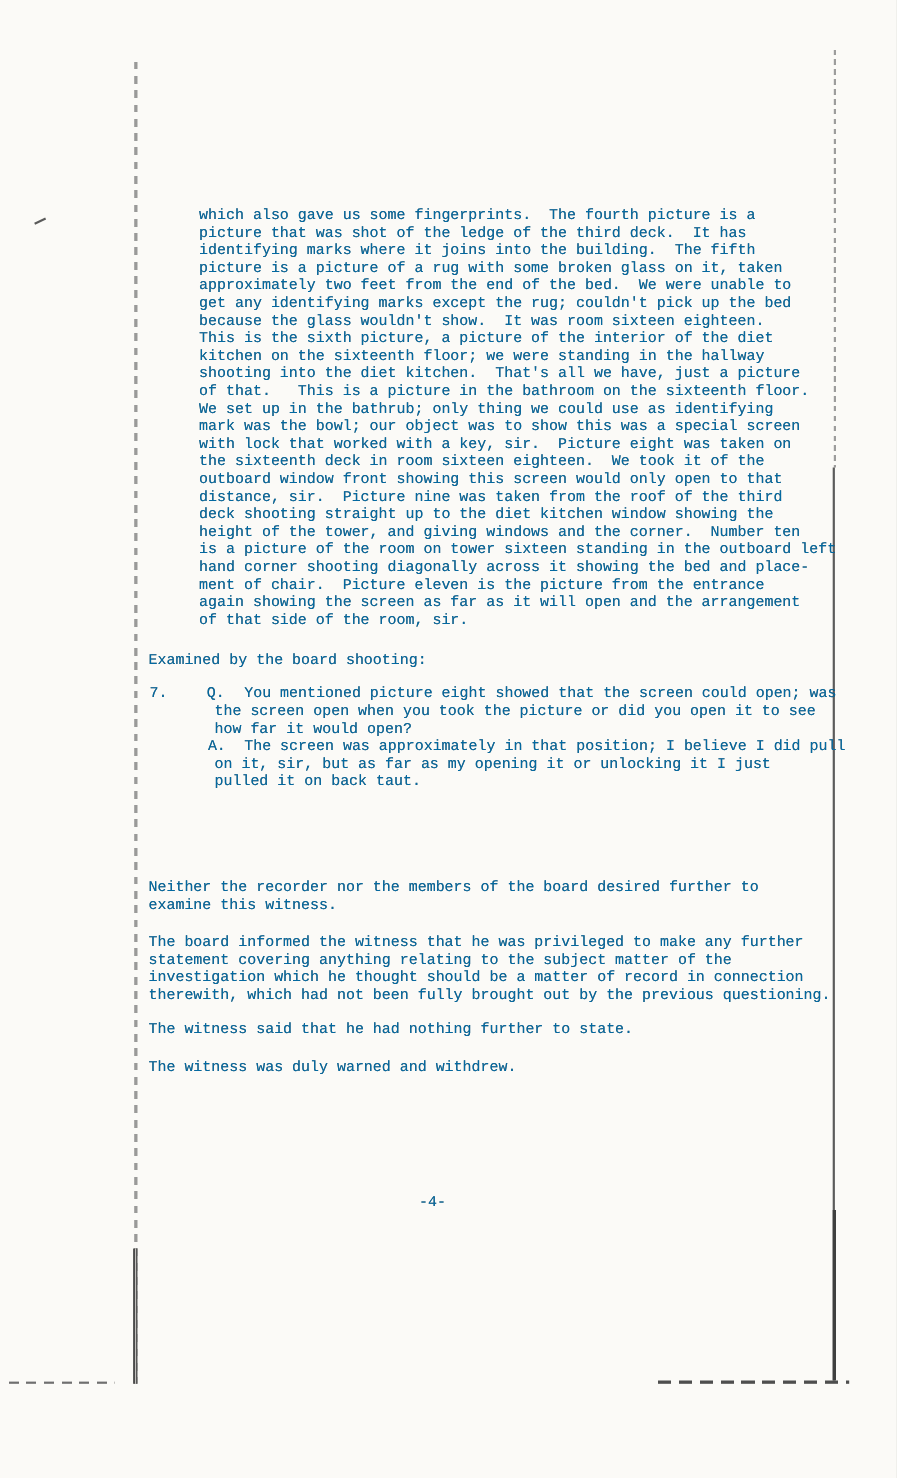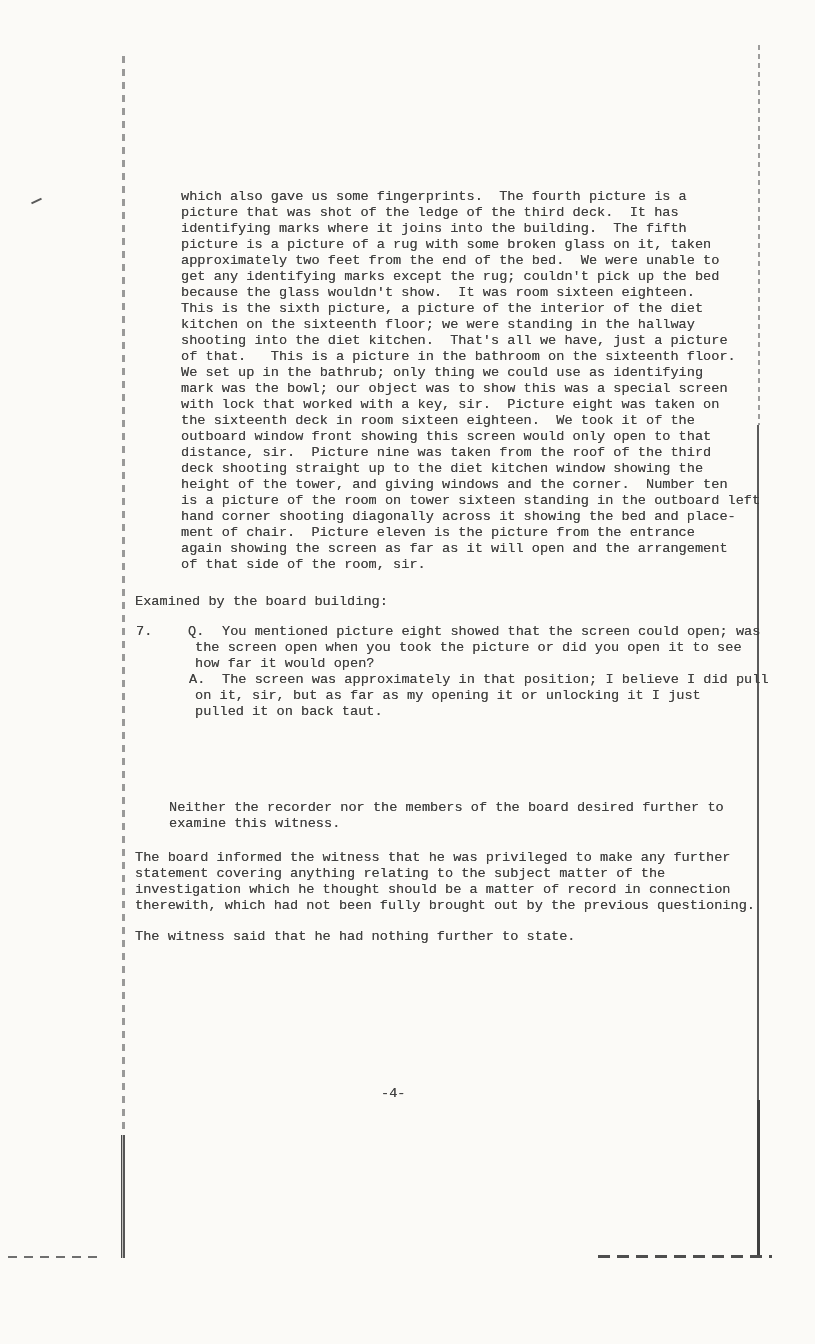--- a/index.html
+++ b/index.html
@@ -10,34 +10,34 @@
     margin: 0 auto;
     background: #fbfaf7;
     overflow: hidden;
   }
   .t {
     position: absolute;
     font-family: "Liberation Mono", "DejaVu Sans Mono", monospace;
     font-size: 13.6px;
     line-height: 16px;
     white-space: pre;
-    color: #404040;
+    color: #0369a1;
     text-shadow: 0 0 0.6px rgba(46,44,42,0.65);
     letter-spacing: 0;
   }
   
   .testimony   { left: 181px; top: 189px; }
   .examined    { left: 135px; top: 594px; }
   .qa-number   { left: 136px; top: 624px; }
   .qa-qlabel   { left: 188px; top: 624px; }
   .qa-question { left: 195px; top: 624px; text-indent: 27px; }
   .qa-alabel   { left: 189px; top: 672px; }
   .qa-answer   { left: 195px; top: 672px; text-indent: 27px; }
   .para-0 { left: 135px; top: 738px; }
-  .para-1 { left: 135px; top: 800px; margin-left: 34px; }
+  .para-1 { left: 135px; top: 800px; }
   .para-2 { left: 135px; top: 850px; }
   .para-3 { left: 135px; top: 929px; }
   .para-4 { left: 135px; top: 964px; }
   .para-5 { left: 135px; top: 995px; }
   .pagenum { left: 381px; top: 1086px; }
 
   
   .artifact { position: absolute; }
   .rule-left {
     left: 122px; top: 56px; width: 3px; height: 1202px;
@@ -109,35 +109,36 @@
 outboard window front showing this screen would only open to that
 distance, sir.  Picture nine was taken from the roof of the third
 deck shooting straight up to the diet kitchen window showing the
 height of the tower, and giving windows and the corner.  Number ten
 is a picture of the room on tower sixteen standing in the outboard left
 hand corner shooting diagonally across it showing the bed and place-
 ment of chair.  Picture eleven is the picture from the entrance
 again showing the screen as far as it will open and the arrangement
 of that side of the room, sir.</div>
 
-  <div class="t examined">Examined by the board building:</div>
+  <div class="t examined">Examined by the board shooting:</div>
 
   <div class="t qa-number">7.</div>
   <div class="t qa-qlabel">Q.</div>
   <div class="t qa-question">You mentioned picture eight showed that the screen could open; was
 the screen open when you took the picture or did you open it to see
 how far it would open?</div>
   <div class="t qa-alabel">A.</div>
   <div class="t qa-answer">The screen was approximately in that position; I believe I did pull
 on it, sir, but as far as my opening it or unlocking it I just
 pulled it on back taut.</div>
 
   <div class="t para-1">Neither the recorder nor the members of the board desired further to
 examine this witness.</div>
   <div class="t para-3">The witness said that he had nothing further to state.</div>
   <div class="t para-2">The board informed the witness that he was privileged to make any further
 statement covering anything relating to the subject matter of the
 investigation which he thought should be a matter of record in connection
 therewith, which had not been fully brought out by the previous questioning.</div>
+  <div class="t para-4">The witness was duly warned and withdrew.</div>
 
   <div class="t pagenum">-4-</div>
 
 </div>
 
 </body></html>

